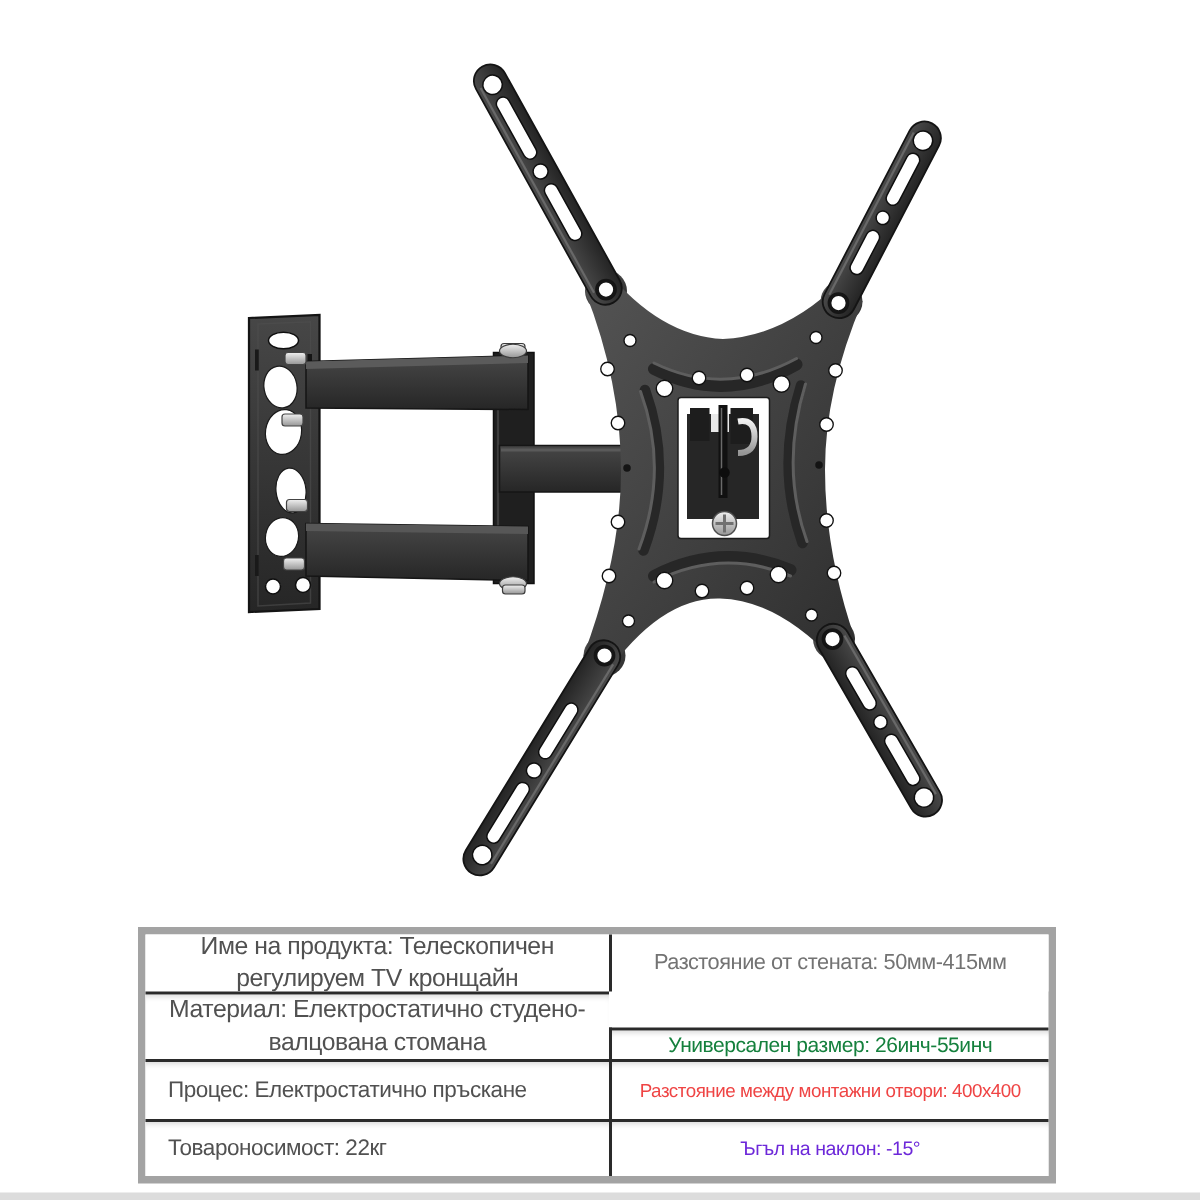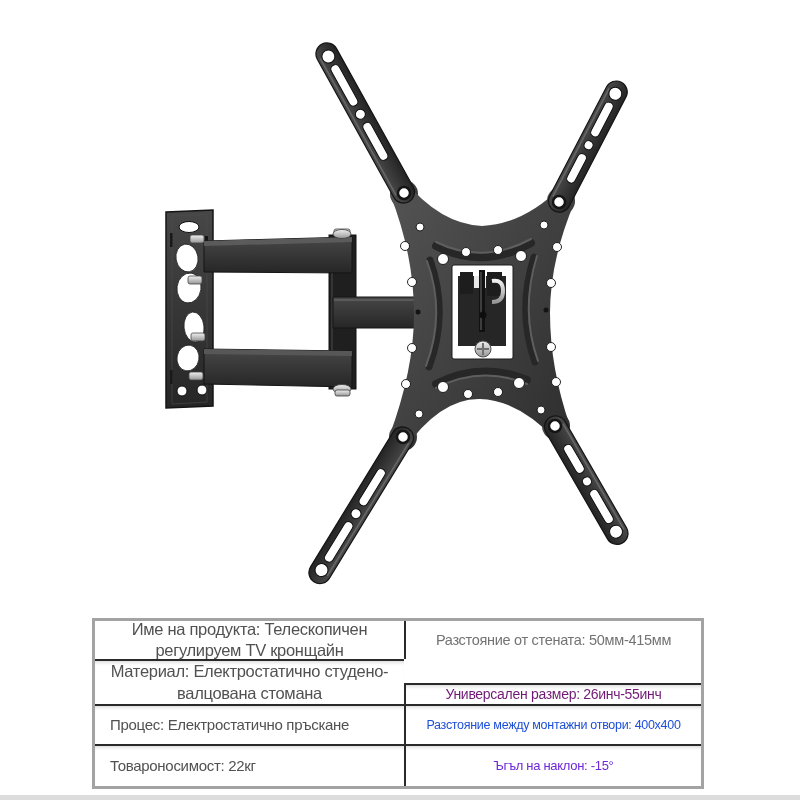--- a/index.html
+++ b/index.html
@@ -1,33 +1,33 @@
 <!DOCTYPE html>
 <html><head>
 <meta charset="utf-8">
 <style>
   html,body{margin:0;padding:0;background:#ffffff;}
   .stage{position:relative;width:800px;height:800px;background:#ffffff;overflow:hidden;
          font-family:"Liberation Sans", sans-serif;}
   .product-svg{position:absolute;left:0;top:0;}
   
   .spec-table{position:absolute;left:92px;top:618px;width:612px;height:171px;
-      border:3px solid #a3a3a3;box-sizing:border-box;display:grid;
+      border:5px solid #a3a3a3;box-sizing:border-box;display:grid;
       grid-template-columns:309px 1fr;grid-template-rows:38px 45px 40px 1fr;
       background:#ffffff;color:#515151;letter-spacing:-0.3px;}
   .cell{box-sizing:border-box;display:flex;align-items:center;justify-content:center;
       text-align:center;padding:2px 10px;line-height:1.28;background:#fff;}
   .cell.bt{border-top:2px solid #2a2a2a;box-shadow:inset 0 4px 4px -3px rgba(0,0,0,.18);}
   .cell.bl{border-left:2px solid #2a2a2a;}
   .cell.left-align{justify-content:flex-start;text-align:center;padding-left:15px;}
   .fs-big{font-size:16.5px;}
   .fs-med{font-size:15px;}
   .fs-r1{font-size:14.5px;color:#737373;}
-  .fs-r2{font-size:14px;color:#701a75;margin-top:24px;}
-  .fs-r3{font-size:12.5px;color:#1d4ed8;}
+  .fs-r2{font-size:14px;color:#15803d;margin-top:24px;}
+  .fs-r3{font-size:12.5px;color:#ef4444;}
   .fs-r4{font-size:13px;color:#6d28d9;}
   .bottom-strip{position:absolute;left:0;right:0;bottom:0;height:5px;background:#dcdcdc;}
 </style>
 </head>
 <body>
 
 <div class="stage">
 
   <svg class="product-svg" width="800" height="620" viewBox="0 0 800 620" aria-hidden="true">
     <defs>

